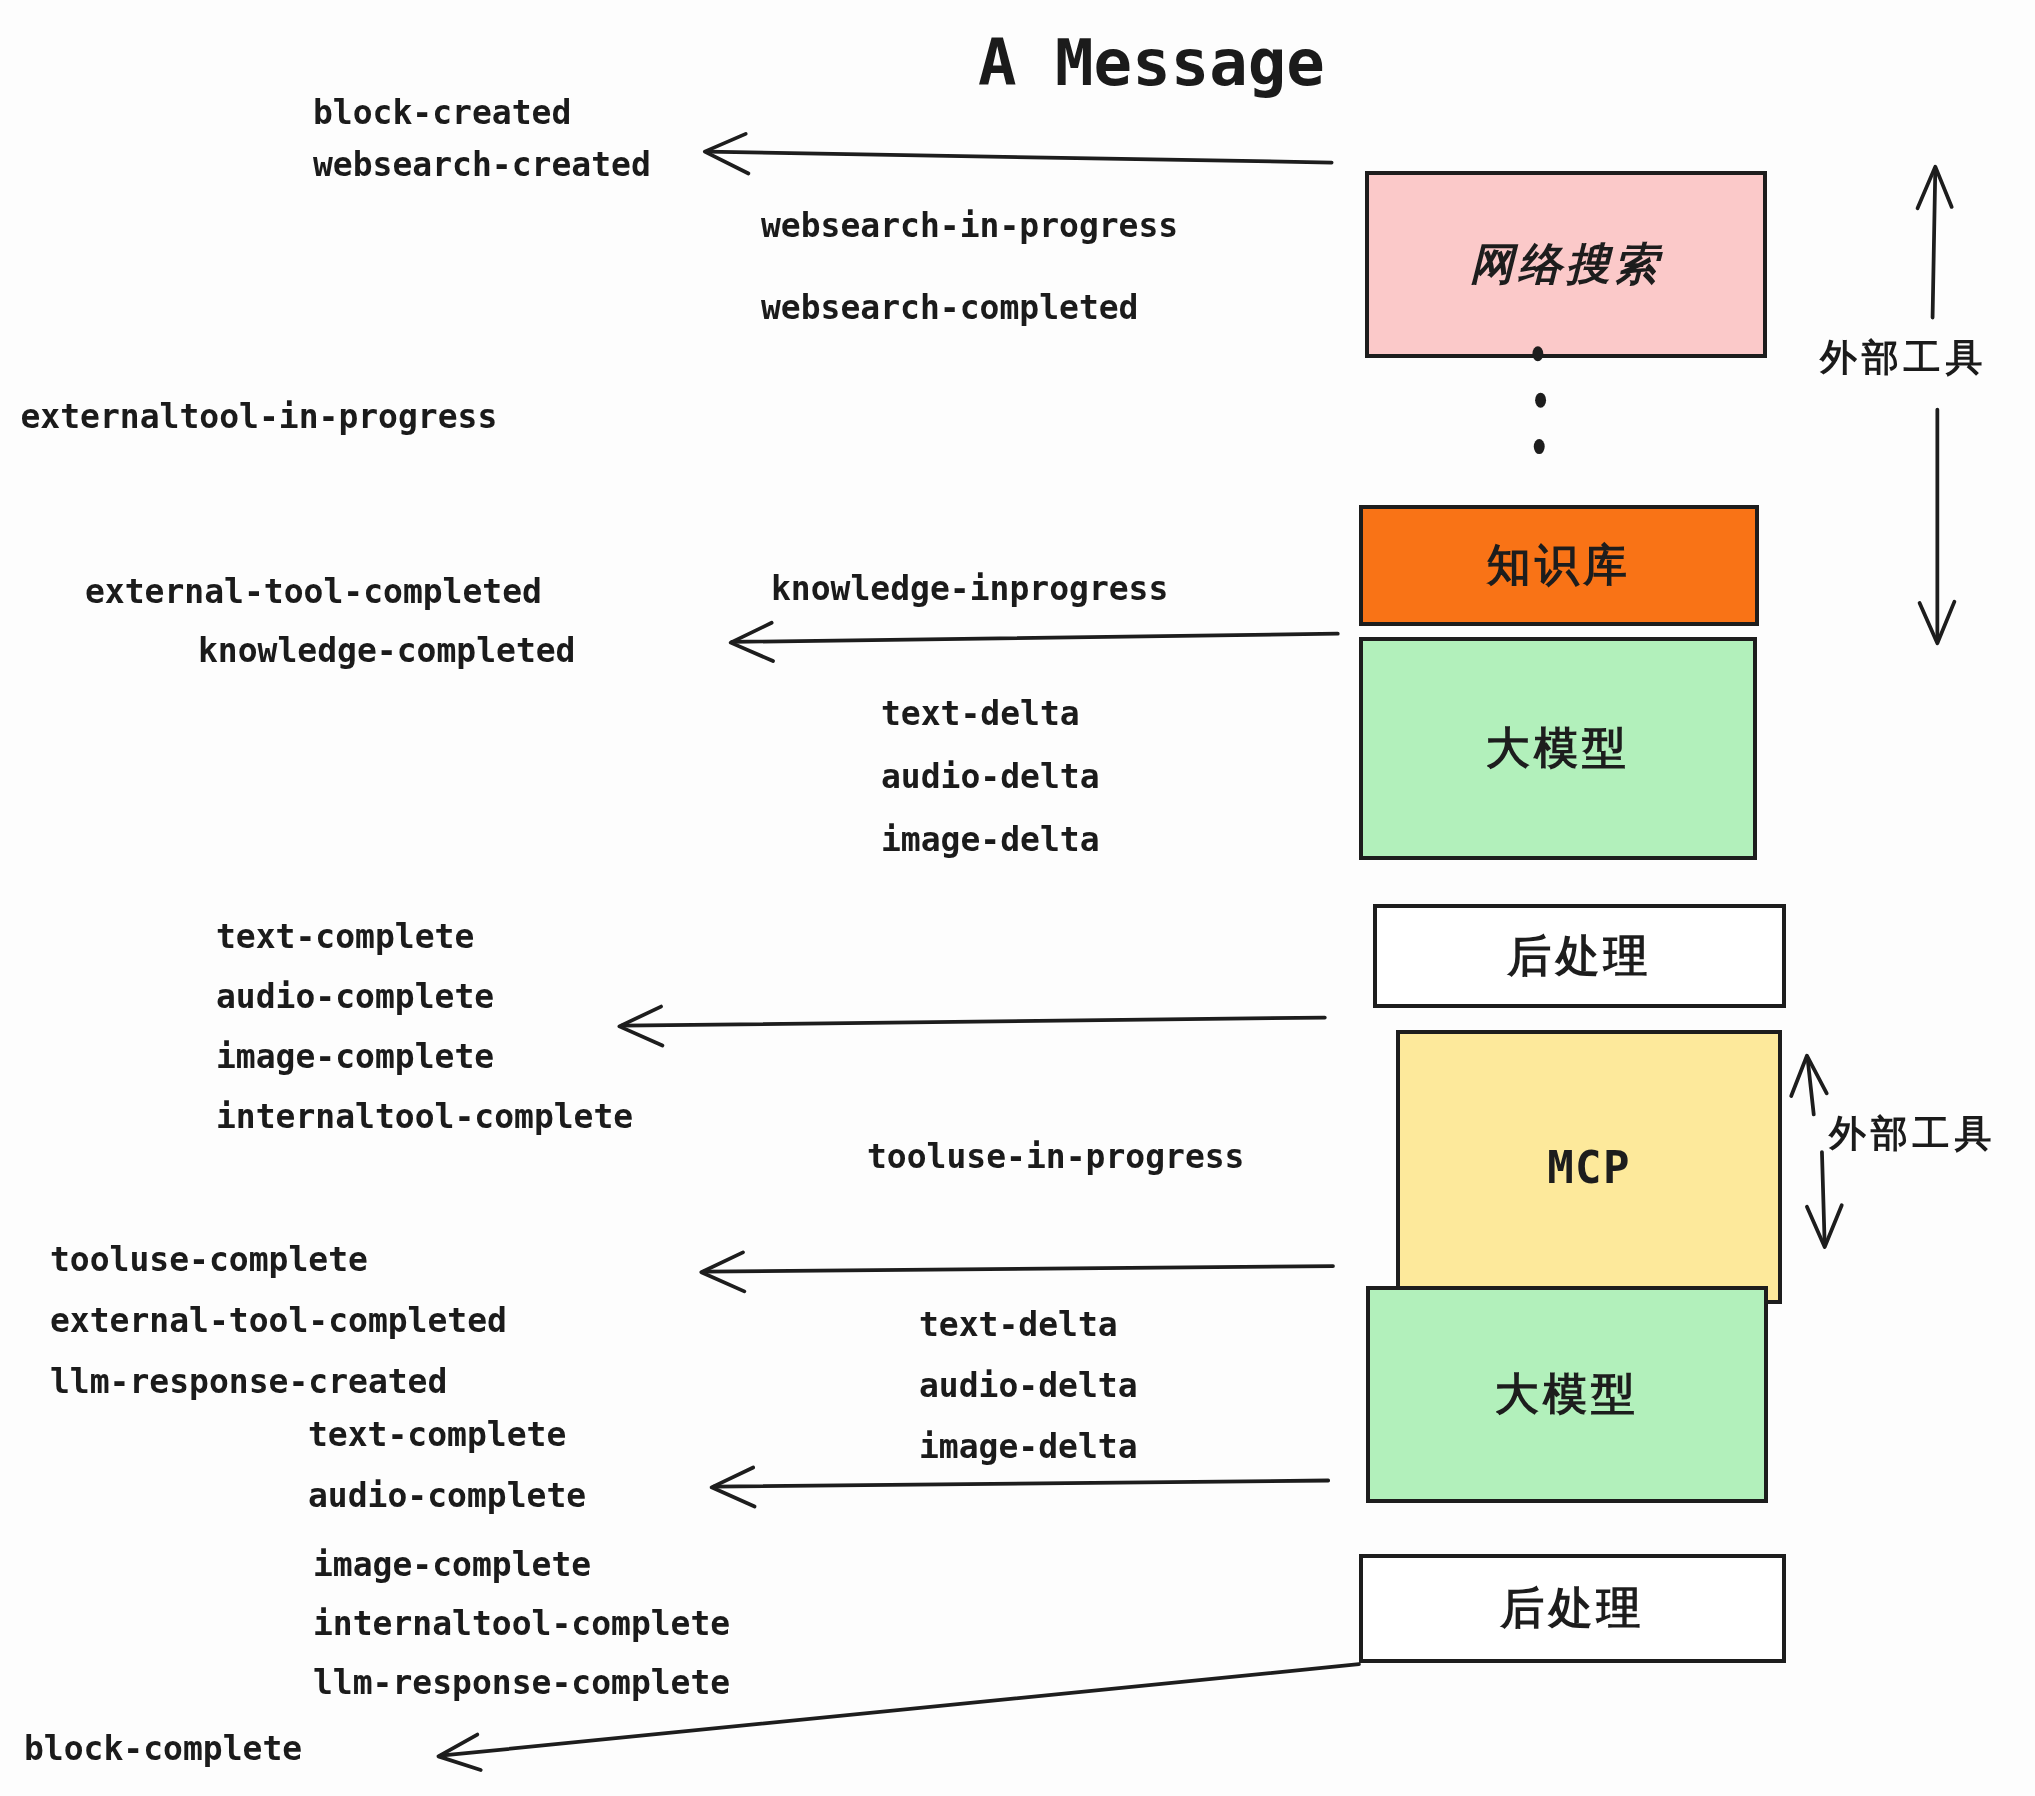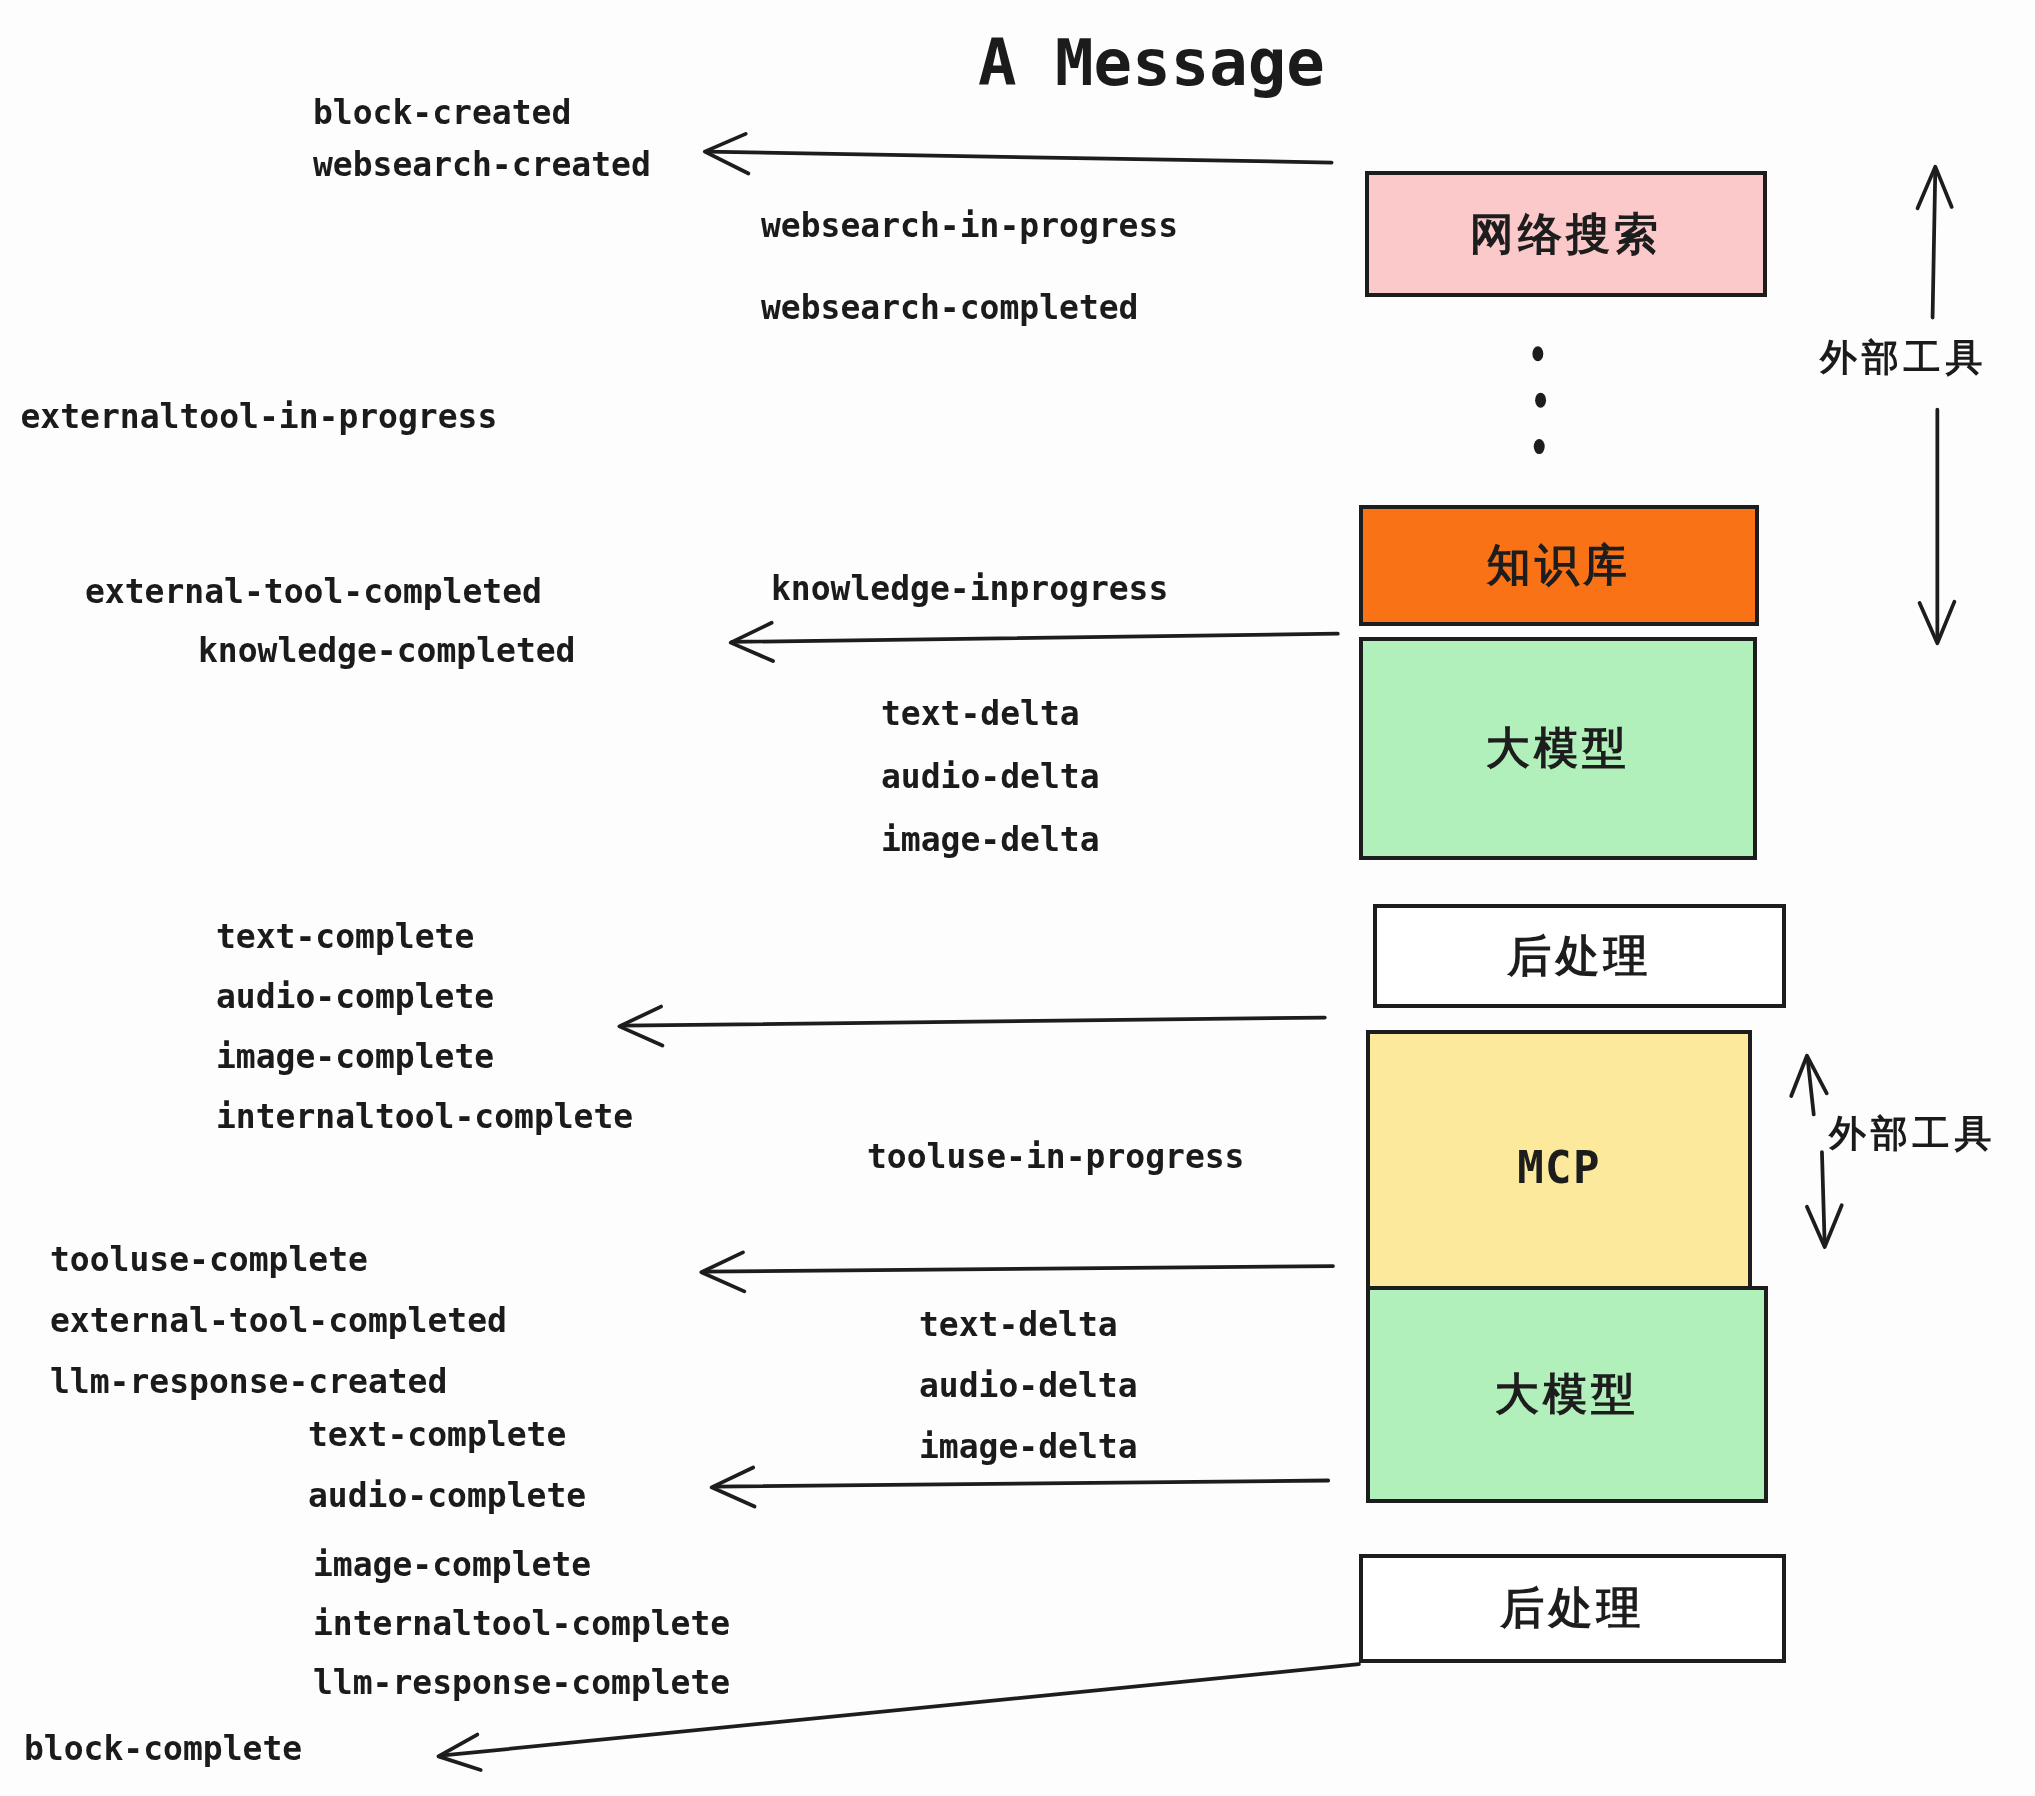--- a/index.html
+++ b/index.html
@@ -110,25 +110,25 @@
     <div>image-complete</div>
     <div>internaltool-complete</div>
     <div>llm-response-complete</div>
   </div>
 
   <div class="ev" style="left:24px;top:1728px;">block-complete</div>
 
   <div class="cjk" style="left:1820px;top:333px;">外部工具</div>
   <div class="cjk" style="left:1829px;top:1109px;">外部工具</div>
 
-  <div class="node" style="left:1365px;top:171px;width:402px;height:126px;background:#fbc9c9;">网络搜索</div>
+  <div class="node" style="left:1365px;top:171px;width:402px;height:187px;background:#fbc9c9;font-style:italic;">网络搜索</div>
   <div class="node" style="left:1359px;top:505px;width:400px;height:121px;background:#f97316;">知识库</div>
   <div class="node" style="left:1359px;top:637px;width:398px;height:223px;background:#b2f0bb;">大模型</div>
   <div class="node" style="left:1373px;top:904px;width:413px;height:104px;background:#ffffff;">后处理</div>
-  <div class="node mono" style="left:1366px;top:1030px;width:386px;height:274px;background:#fde99b;">MCP</div>
+  <div class="node mono" style="left:1396px;top:1030px;width:386px;height:274px;background:#fde99b;">MCP</div>
   <div class="node" style="left:1366px;top:1286px;width:402px;height:217px;background:#b2f0bb;">大模型</div>
   <div class="node" style="left:1359px;top:1554px;width:427px;height:109px;background:#ffffff;">后处理</div>
 
   <svg class="overlay" width="2035" height="1796" viewBox="0 0 2980 2630" fill="none" stroke="#1d1d1d" stroke-width="5.5" stroke-linecap="round" stroke-linejoin="round">
 
     <g>
       <path d="M1950 238 L1035 222"></path>
       <path d="M1092 196 L1032 222 L1096 254"></path>
     </g>
 

